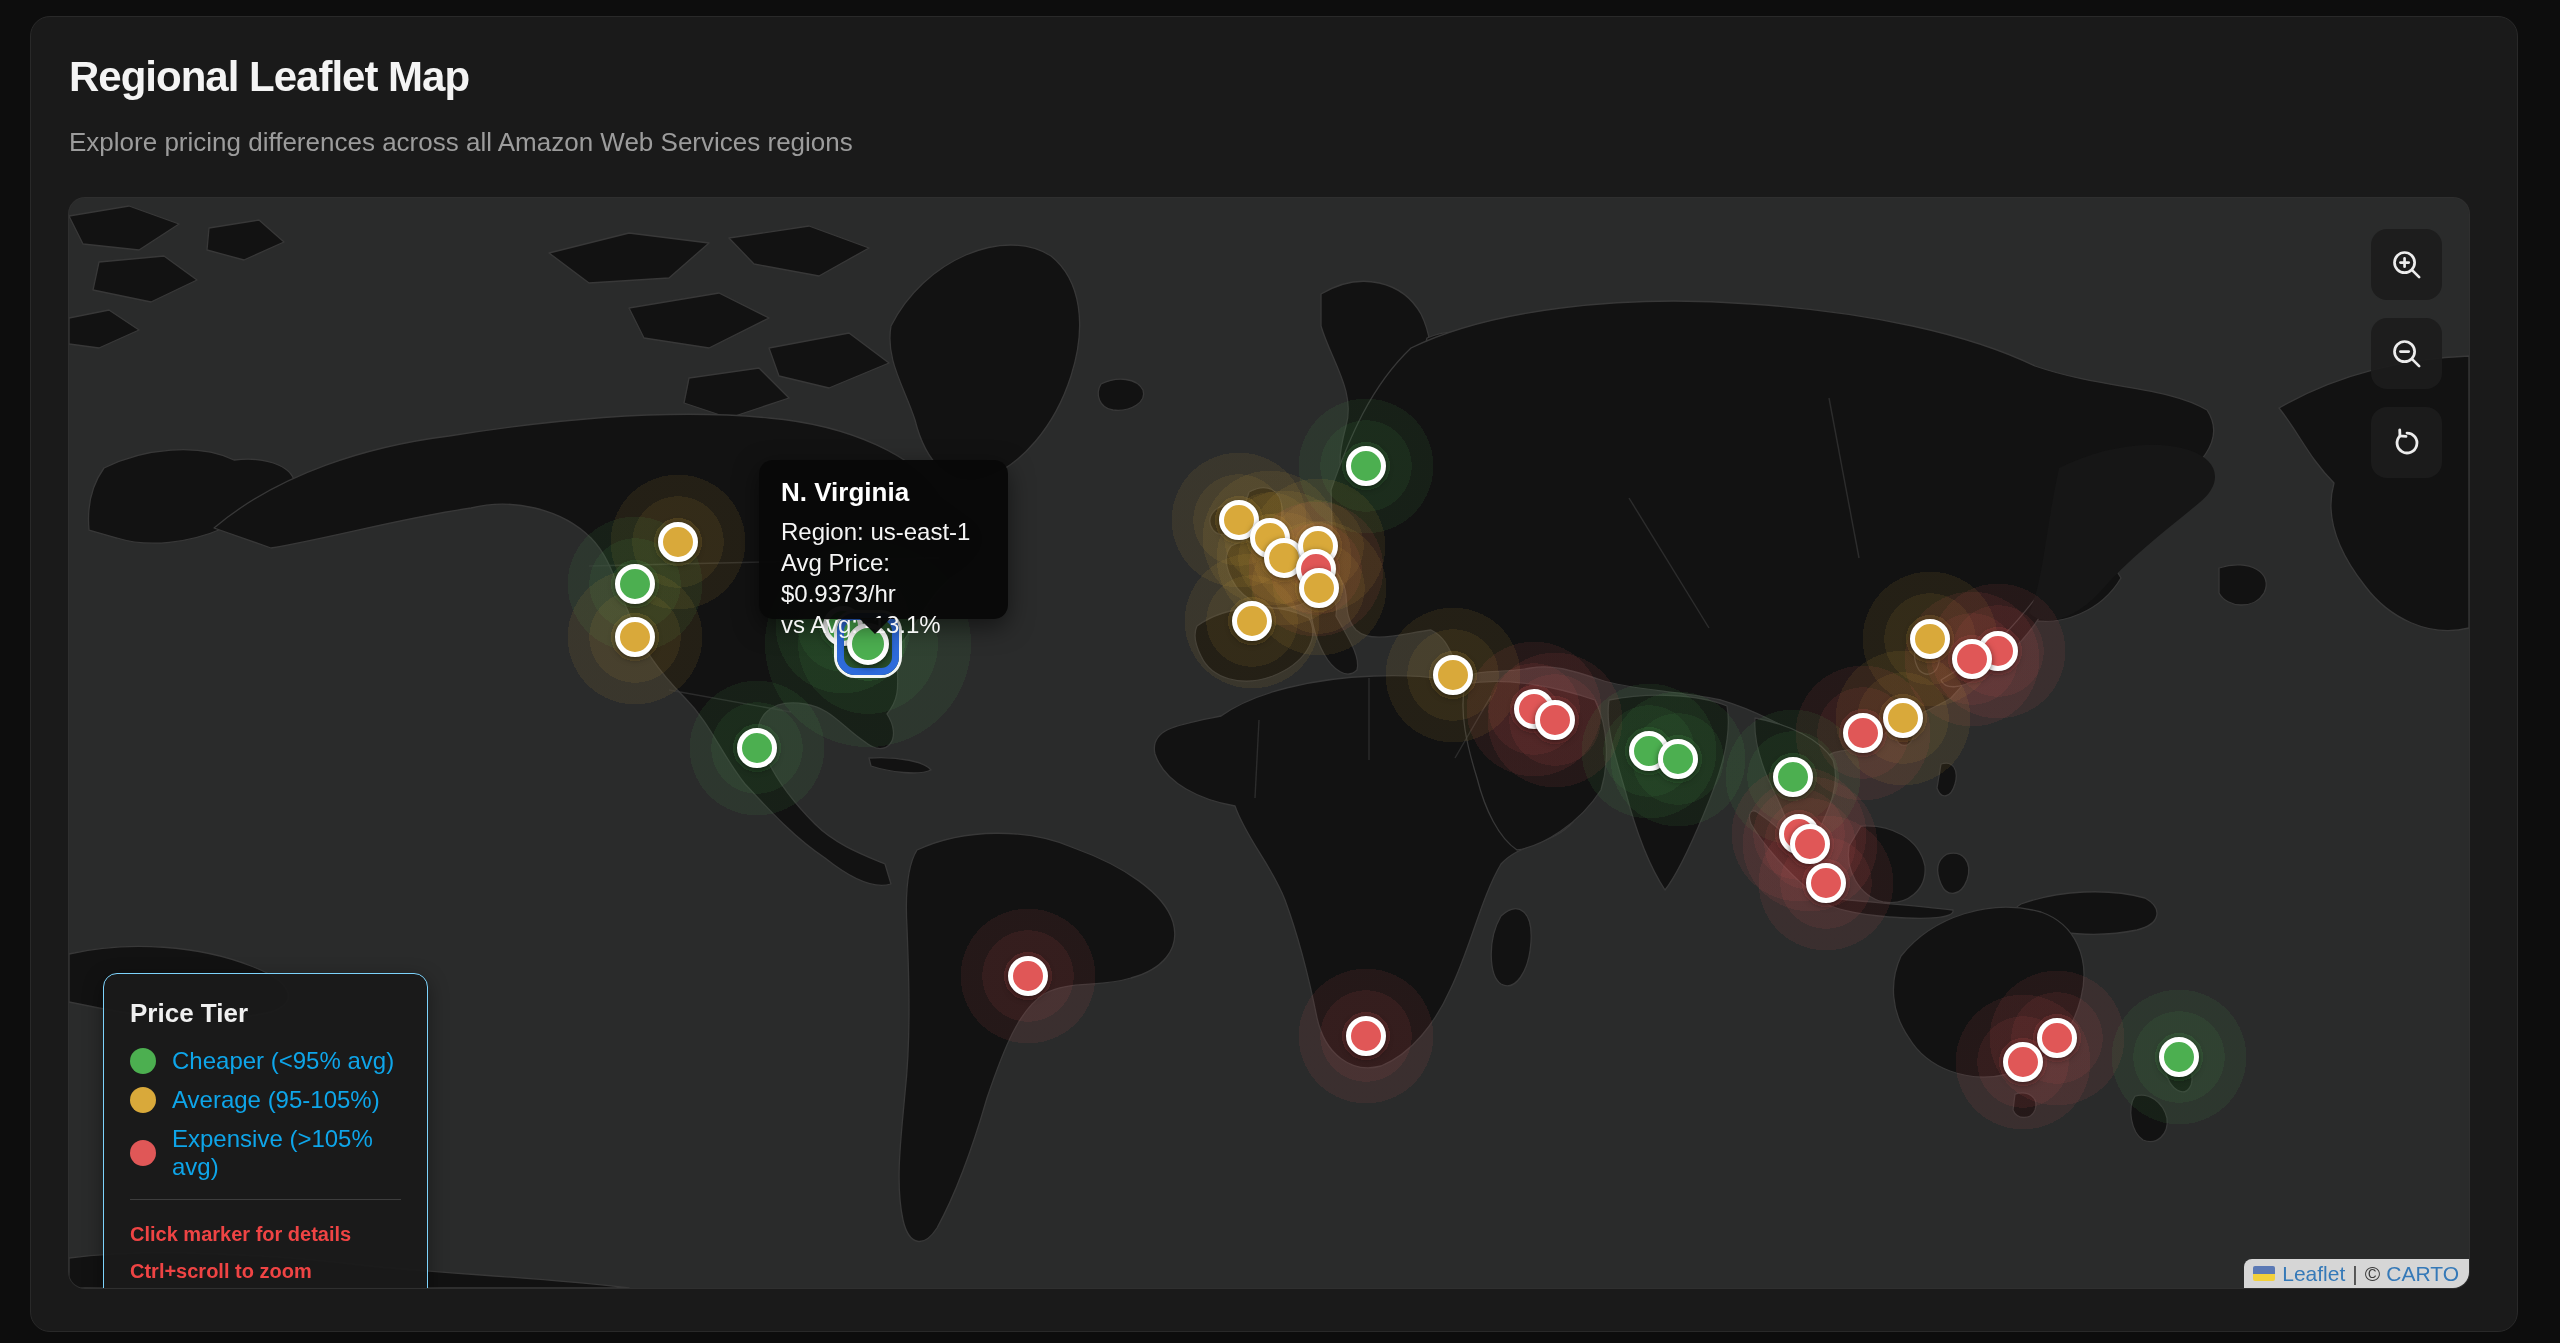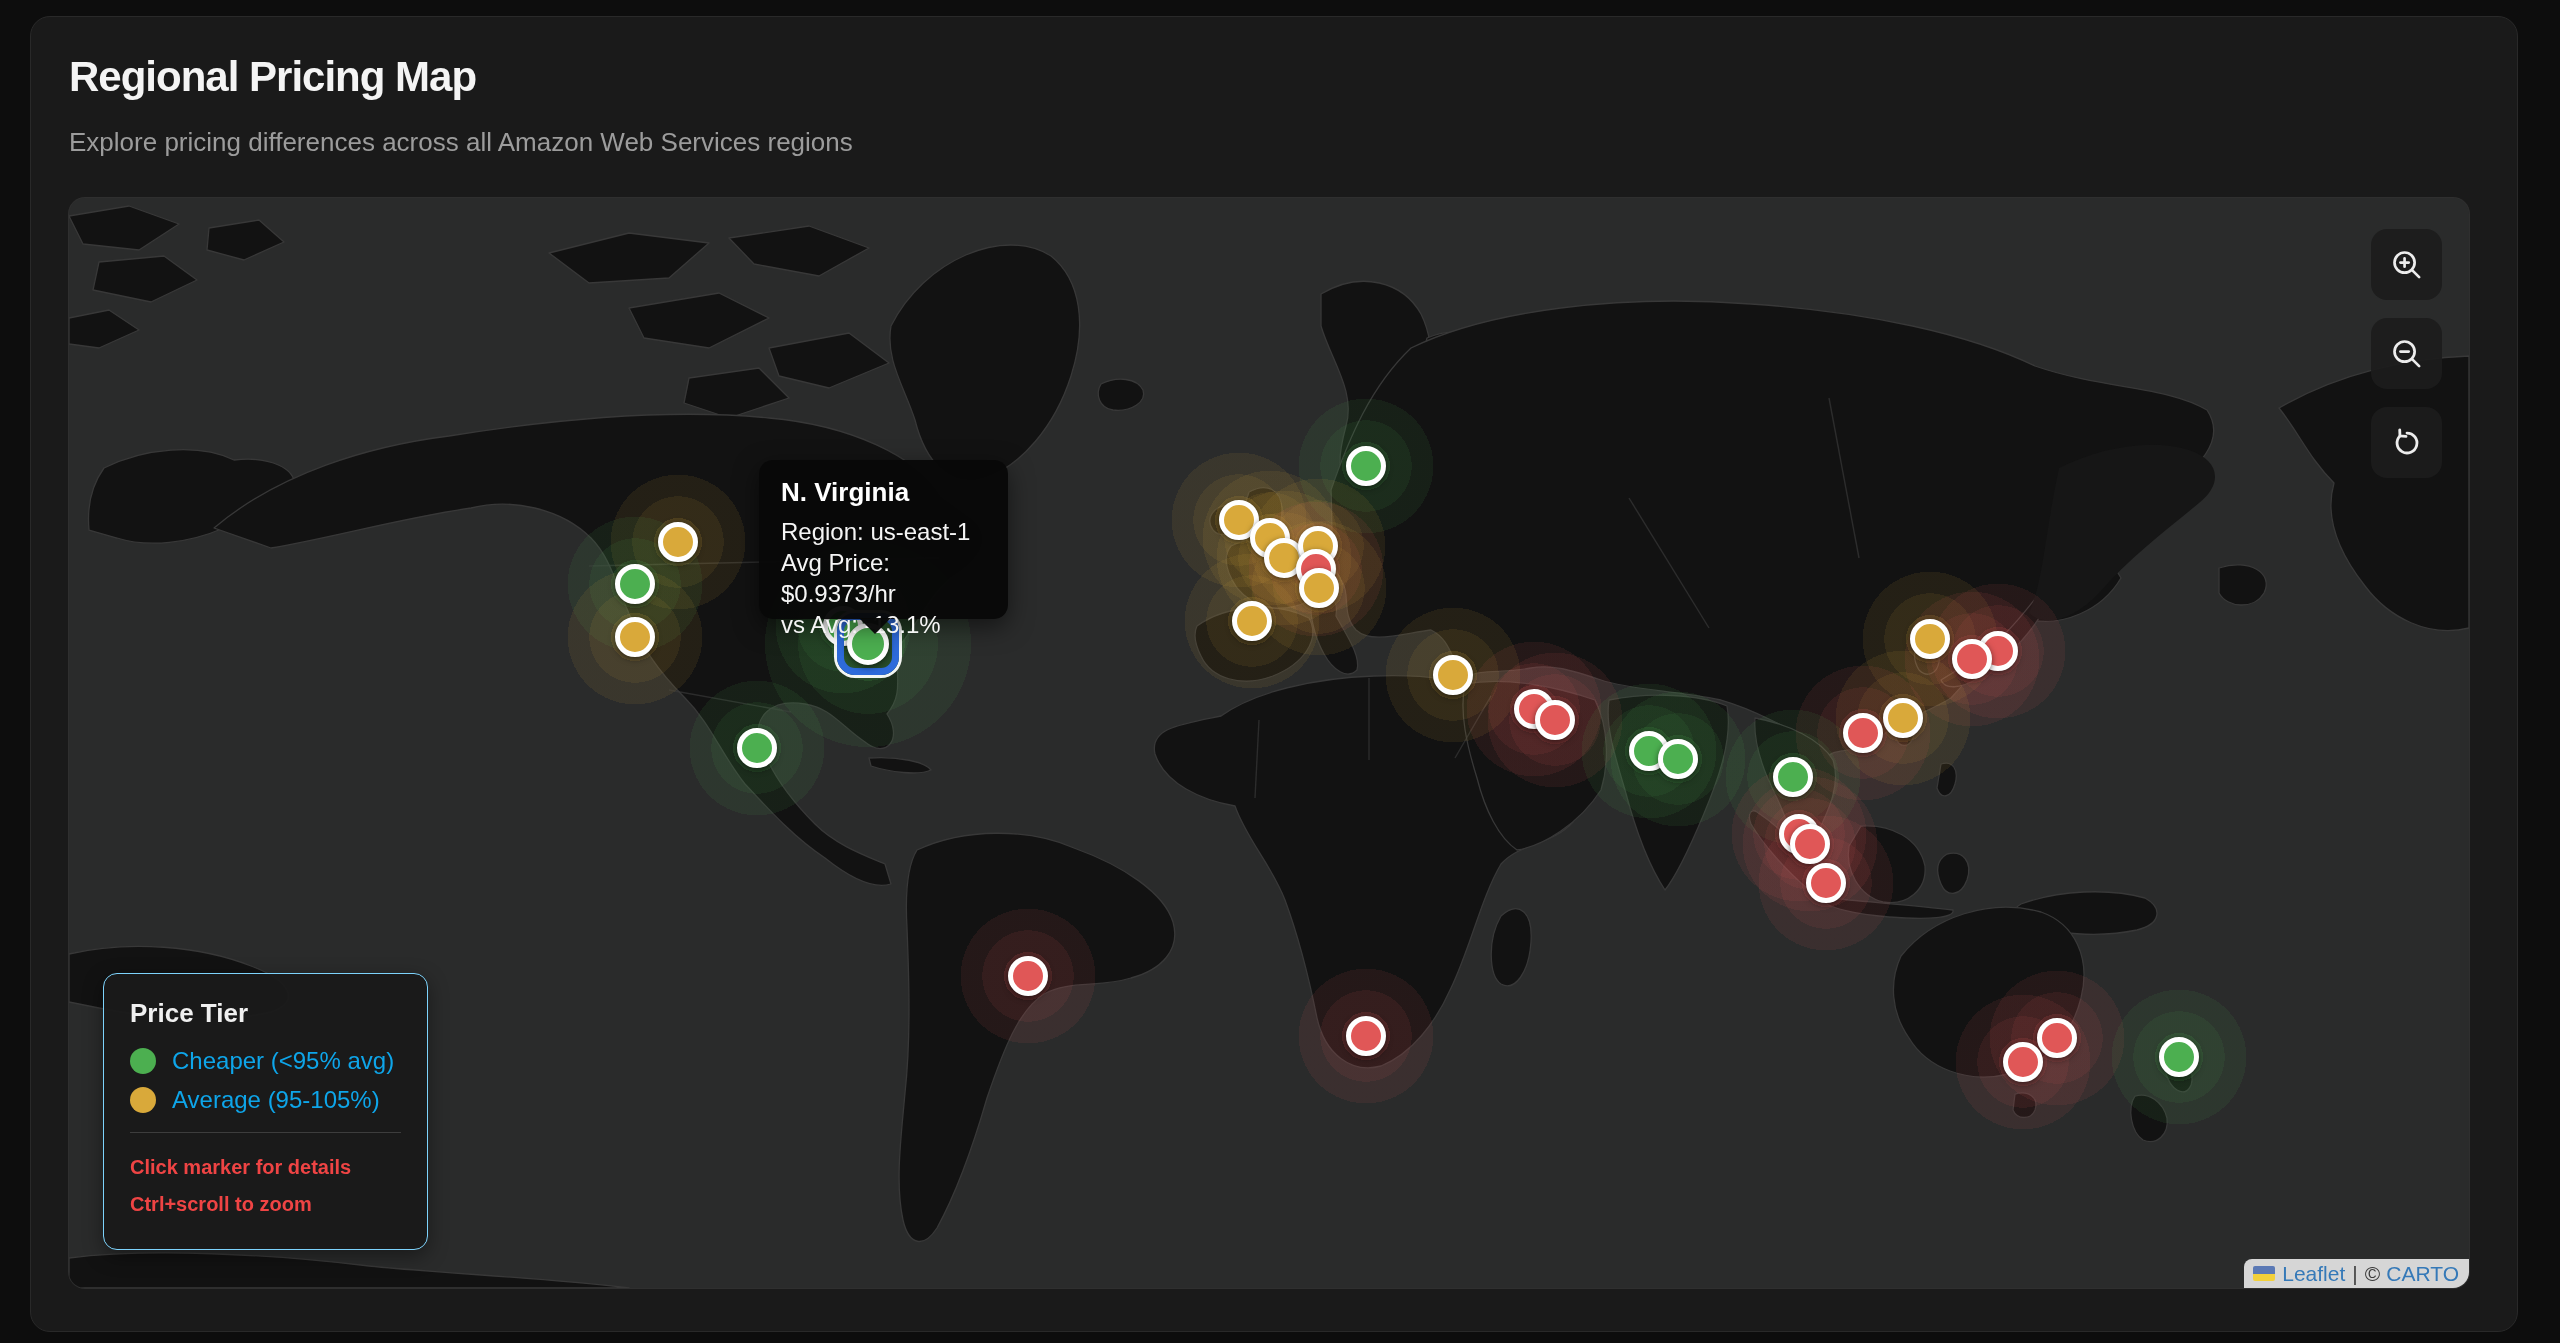--- a/index.html
+++ b/index.html
@@ -93,21 +93,21 @@
   .flag .fb{display:block;width:100%;height:8px;background:#5b79b5;}
   .flag .fy{display:block;width:100%;height:7px;background:#f2d03b;}
   .attr-link{color:#3579b8;text-decoration:none;cursor:pointer;}
   .attr-sep{color:#444;}
   .attr-copy{color:#3b3b3b;}
 </style>
 </head>
 <body>
 
 <div class="card">
-  <h1 class="page-title">Regional Pricing Map</h1>
+  <h1 class="page-title">Regional Leaflet Map</h1>
   <p class="page-subtitle">Explore pricing differences across all Amazon Web Services regions</p>
 
   <div class="map">
 
     <svg class="world" width="2400" height="1090" viewBox="0 0 2400 1090">
       <g fill="#121212" stroke="#383838" stroke-width="1.3" stroke-linejoin="round">
 
         <path d="M0,18 L60,8 L110,26 L70,52 L14,46 Z"></path>
         <path d="M30,64 L95,58 L128,82 L82,104 L24,92 Z"></path>
         <path d="M140,30 L190,22 L215,44 L175,62 L138,52 Z"></path>
@@ -268,20 +268,24 @@
       <div class="lg-title">Price Tier</div>
       <div id="legend-items">
           <div class="lg-row">
             <span class="lg-dot" style="background: rgb(76, 175, 80);"></span>
             <span class="lg-label">Cheaper (&lt;95% avg)</span>
           </div>
           <div class="lg-row">
             <span class="lg-dot" style="background: rgb(217, 169, 58);"></span>
             <span class="lg-label">Average (95-105%)</span>
           </div>
+          <div class="lg-row">
+            <span class="lg-dot" style="background: rgb(224, 87, 87);"></span>
+            <span class="lg-label">Expensive (&gt;105% avg)</span>
+          </div>
         </div>
       <hr>
       <div class="lg-hint">Click marker for details</div>
       <div class="lg-hint">Ctrl+scroll to zoom</div>
     </div>
 
     <div class="controls">
       <button class="ctl-btn">
         <svg width="34" height="34" viewBox="0 0 28 28" fill="none" stroke="#ededed" stroke-width="2.2" stroke-linecap="round">
           <circle cx="12" cy="12" r="8.3"></circle>

